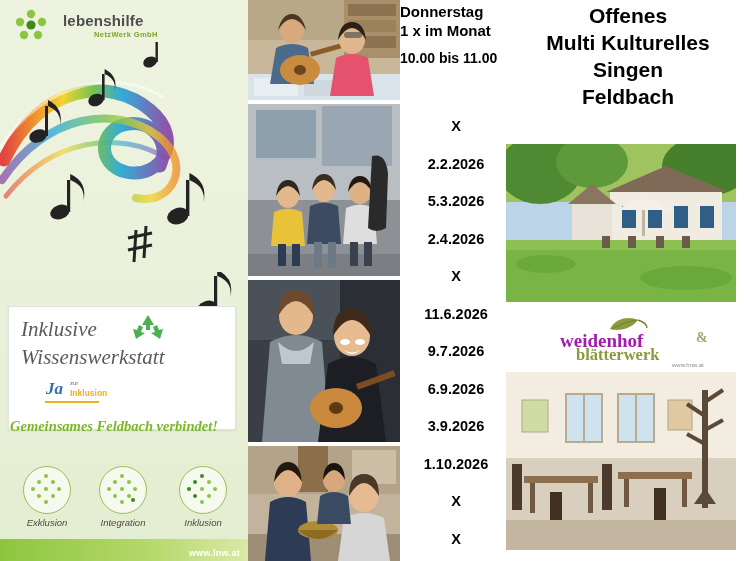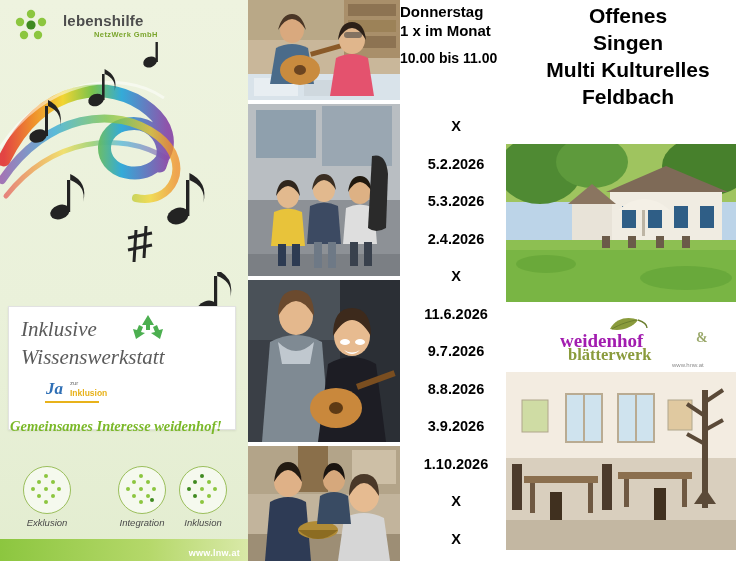--- a/index.html
+++ b/index.html
@@ -301,21 +301,21 @@
     position: absolute;
     left: 136px;
     top: 12px;
     font-size: 14px;
     font-weight: bold;
     color: #9aa86a;
     font-family: "Liberation Serif", serif;
   }
   .wb-blatter {
     position: absolute;
-    left: 8px;
+    left: 16px;
     top: 27px;
     font-size: 16.5px;
     font-weight: bold;
     color: #8a9b3c;
     font-family: "Liberation Serif", serif;
   }
   .wb-url {
     position: absolute;
     left: 112px;
     top: 44px;
@@ -416,39 +416,39 @@
         </g>
       </svg>
       <div class="ja-badge">
         <div class="ja-text">Ja</div>
         <div class="zur">zur</div>
         <div class="inkl">Inklusion</div>
         <div class="underline"></div>
       </div>
     </div>
 
-    <div class="gi-text">Gemeinsames Interesse weidenhof!</div>
+    <div class="gi-text">Gemeinsames Feldbach verbindet!</div>
 
     <div class="incl-row">
       <div class="incl-item" style="left:4px; top:0;">
         <div class="circle">
           <span class="dot" style="left:20px; top:20px;"></span>
           <span class="dot" style="left:13px; top:13px;"></span>
           <span class="dot" style="left:27px; top:13px;"></span>
           <span class="dot" style="left:13px; top:27px;"></span>
           <span class="dot" style="left:27px; top:27px;"></span>
           <span class="dot" style="left:20px; top:7px;"></span>
           <span class="dot" style="left:20px; top:33px;"></span>
           <span class="dot" style="left:7px; top:20px;"></span>
           <span class="dot" style="left:33px; top:20px;"></span>
           <span class="dot dark" style="left:40px; top:40px;"></span>
         </div>
         <div class="lbl">Exklusion</div>
       </div>
-      <div class="incl-item" style="left:99px; top:0;">
+      <div class="incl-item" style="left:80px; top:0;">
         <div class="circle">
           <span class="dot" style="left:20px; top:20px;"></span>
           <span class="dot" style="left:13px; top:13px;"></span>
           <span class="dot" style="left:27px; top:13px;"></span>
           <span class="dot" style="left:13px; top:27px;"></span>
           <span class="dot" style="left:27px; top:27px;"></span>
           <span class="dot" style="left:20px; top:7px;"></span>
           <span class="dot" style="left:20px; top:33px;"></span>
           <span class="dot" style="left:7px; top:20px;"></span>
           <span class="dot" style="left:33px; top:20px;"></span>
@@ -585,38 +585,38 @@
 
   <div class="mid-col">
     <div class="mid-head">
       <div>Donnerstag</div>
       <div>1 x im Monat</div>
     </div>
     <div class="mid-time">10.00 bis 11.00</div>
 
     <div class="dates">
       <div class="date-item">X</div>
-      <div class="date-item">5.2.2026</div>
+      <div class="date-item">2.2.2026</div>
       <div class="date-item">5.3.2026</div>
       <div class="date-item">2.4.2026</div>
       <div class="date-item">X</div>
       <div class="date-item">11.6.2026</div>
       <div class="date-item">9.7.2026</div>
-      <div class="date-item">8.8.2026</div>
+      <div class="date-item">6.9.2026</div>
       <div class="date-item">3.9.2026</div>
       <div class="date-item">1.10.2026</div>
       <div class="date-item">X</div>
       <div class="date-item">X</div>
     </div>
   </div>
 
   <div class="title-right">
     <div>Offenes</div>
+    <div>Multi Kulturelles</div>
     <div>Singen</div>
-    <div>Multi Kulturelles</div>
     <div>Feldbach</div>
   </div>
 
   <div class="photo" style="left:506px; top:144px; width:230px; height:158px;">
     <svg viewBox="0 0 230 158" preserveAspectRatio="none" style="width:100%;height:100%">
       <rect width="230" height="158" fill="#bcd4e8"></rect>
       <rect x="0" y="0" width="230" height="58" fill="#9fc45f"></rect>
       <ellipse cx="34" cy="26" rx="42" ry="34" fill="#4f8a33"></ellipse>
       <ellipse cx="86" cy="18" rx="36" ry="26" fill="#5e9a3c"></ellipse>
       <ellipse cx="200" cy="22" rx="44" ry="30" fill="#47802c"></ellipse>

